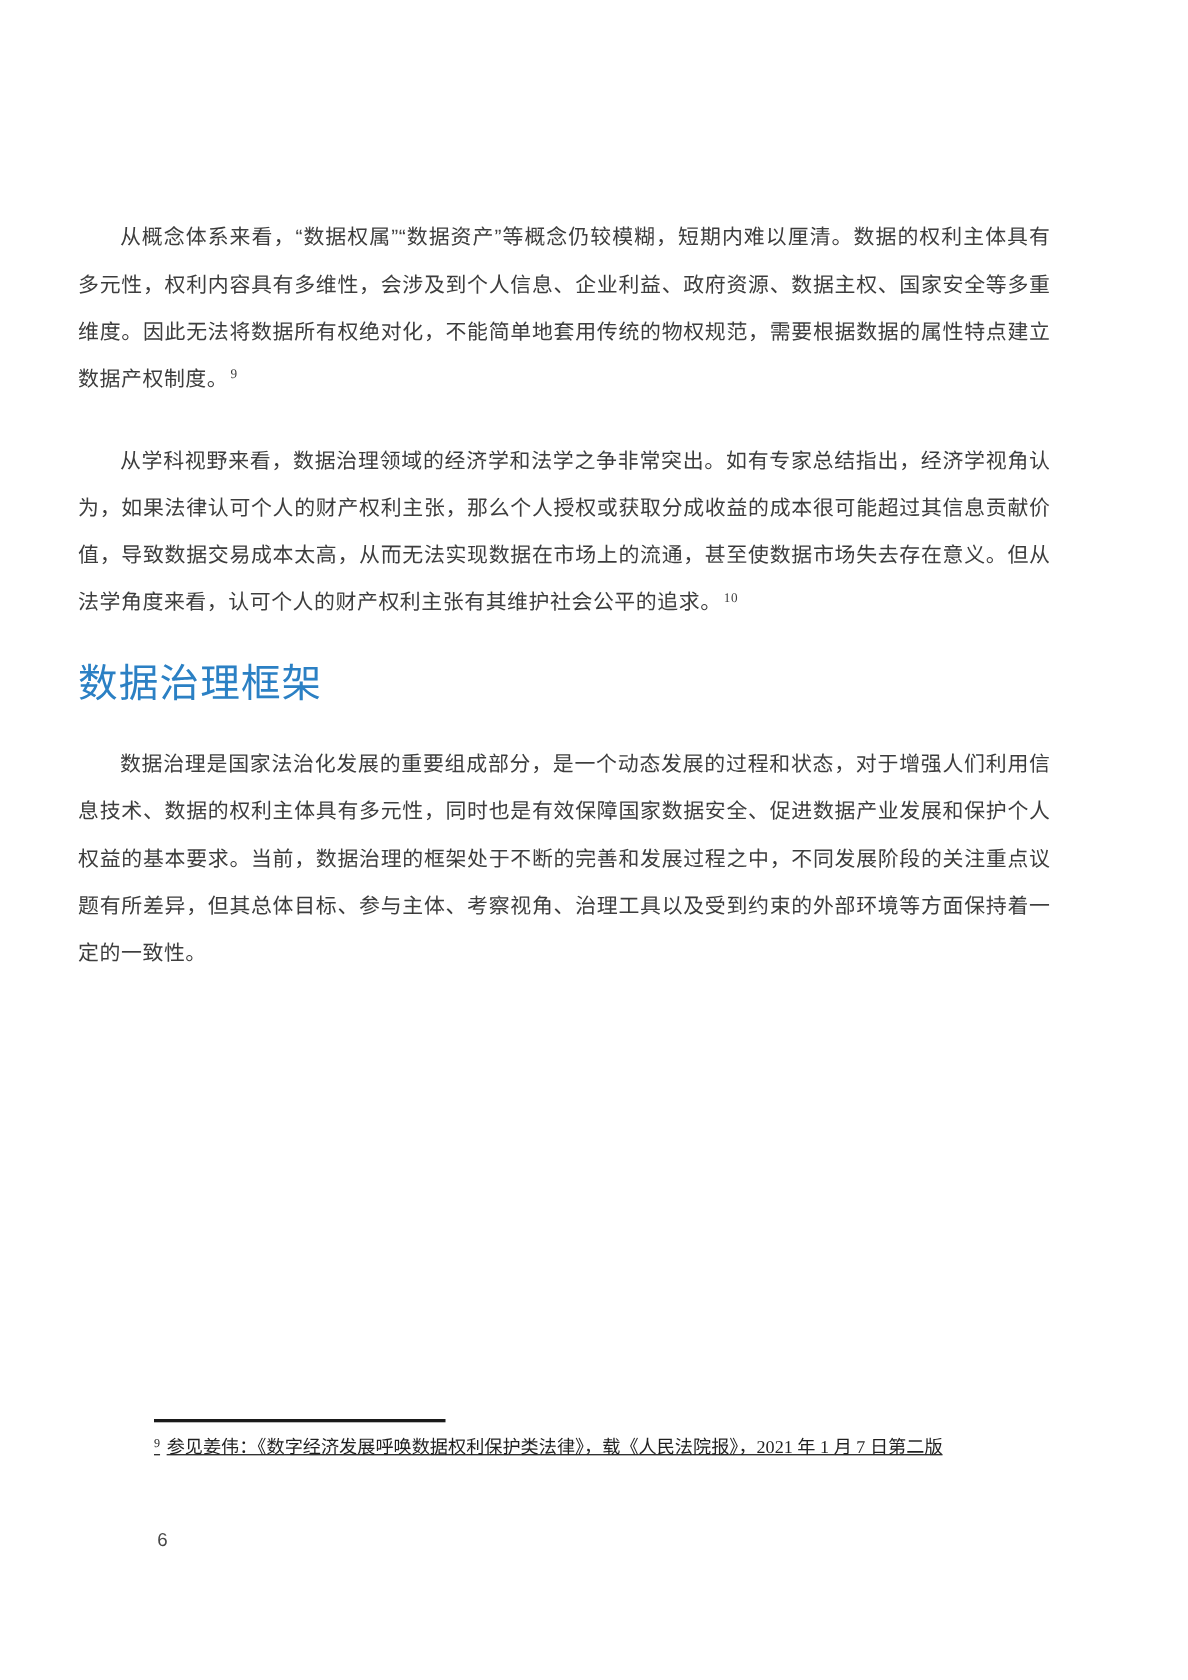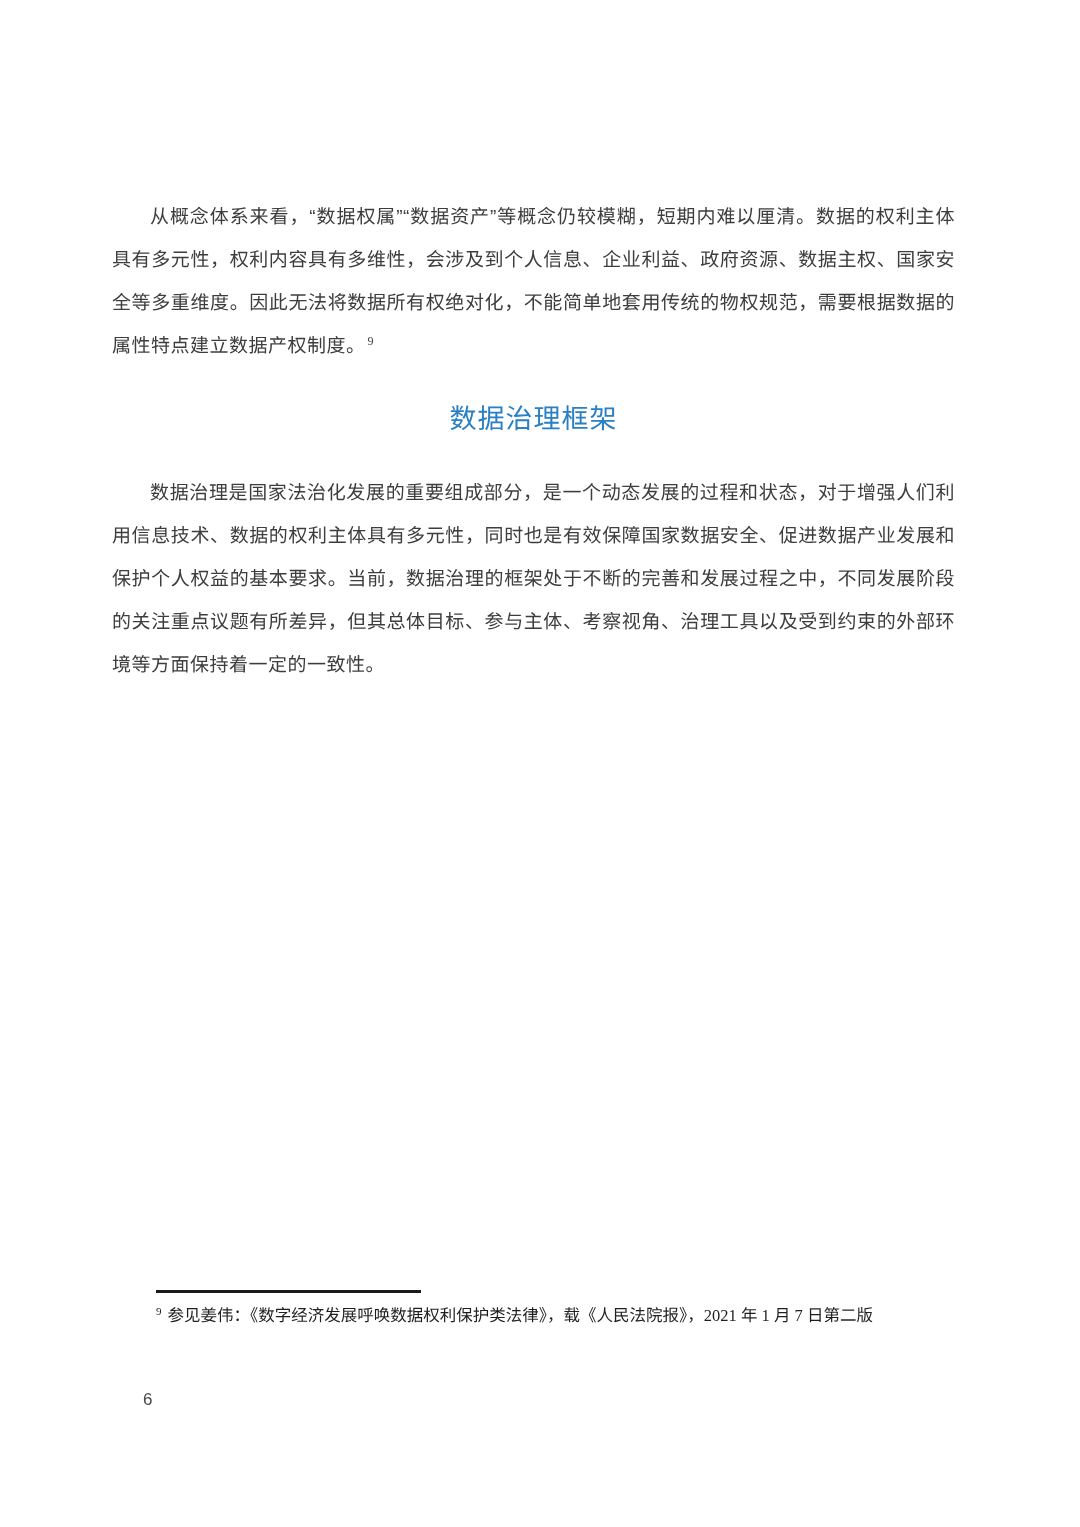--- a/index.html
+++ b/index.html
@@ -8,53 +8,53 @@
     height: 1527px;
     background: #ffffff;
     font-family: "Liberation Sans", "DejaVu Sans", sans-serif;
     overflow: hidden;
   }
   .page {
     position: relative;
     width: 1080px;
     height: 1527px;
     background: #ffffff;
-    padding: 195px 125px 0 112px;
+    padding: 195px 125px 0 71px;
   }
   .para {
     font-size: 19px;
     line-height: 43px;
     color: #3d3d3d;
     text-align: justify;
     text-indent: 2em;
     letter-spacing: 0.5px;
     margin: 0 0 31px 0;
   }
   .fnref {
     font-size: 12px;
     vertical-align: super;
     line-height: 0;
     color: #3d3d3d;
     font-family: "Liberation Serif", serif;
     margin-left: 2px;
   }
   .heading {
-    font-size: 27px;
+    font-size: 36px;
     font-weight: 400;
     color: #2b80c4;
     margin: 35px 0 35px 0;
     line-height: 34px;
     letter-spacing: 1px;
-    text-align: center;
   }
   .footnote-area {
     position: absolute;
-    left: 156px;
+    left: 140px;
     top: 1290px;
     width: 815px;
+    text-decoration: underline;
   }
   .fn-sep {
     width: 265px;
     border-top: 3px solid #1a1a1a;
     margin-bottom: 9px;
   }
   .footnote {
     font-family: "Liberation Serif", "DejaVu Serif", serif;
     font-size: 16.5px;
     line-height: 27px;
@@ -76,20 +76,21 @@
     font-family: "Liberation Sans", sans-serif;
   }
 </style>
 </head>
 <body>
 
 <div class="page">
 
   <p class="para"><span>从概念体系来看，“数据权属”“数据资产”等概念仍较模糊，短期内难以厘清。数据的权利主体具有多元性，权利内容具有多维性，会涉及到个人信息、企业利益、政府资源、数据主权、国家安全等多重维度。因此无法将数据所有权绝对化，不能简单地套用传统的物权规范，需要根据数据的属性特点建立数据产权制度。</span><sup class="fnref">9</sup></p>
 
+  <p class="para"><span>从学科视野来看，数据治理领域的经济学和法学之争非常突出。如有专家总结指出，经济学视角认为，如果法律认可个人的财产权利主张，那么个人授权或获取分成收益的成本很可能超过其信息贡献价值，导致数据交易成本太高，从而无法实现数据在市场上的流通，甚至使数据市场失去存在意义。但从法学角度来看，认可个人的财产权利主张有其维护社会公平的追求。</span><sup class="fnref">10</sup></p>
 
   <h1 class="heading">数据治理框架</h1>
 
   <p class="para"><span>数据治理是国家法治化发展的重要组成部分，是一个动态发展的过程和状态，对于增强人们利用信息技术、数据的权利主体具有多元性，同时也是有效保障国家数据安全、促进数据产业发展和保护个人权益的基本要求。当前，数据治理的框架处于不断的完善和发展过程之中，不同发展阶段的关注重点议题有所差异，但其总体目标、参与主体、考察视角、治理工具以及受到约束的外部环境等方面保持着一定的一致性。</span></p>
 
   <div class="footnote-area">
     <div class="fn-sep"></div>
     <div class="footnote"><sup>9</sup><span>参见姜伟：《数字经济发展呼唤数据权利保护类法律》，载《人民法院报》，2021 年 1 月 7 日第二版</span></div>
   </div>
 

